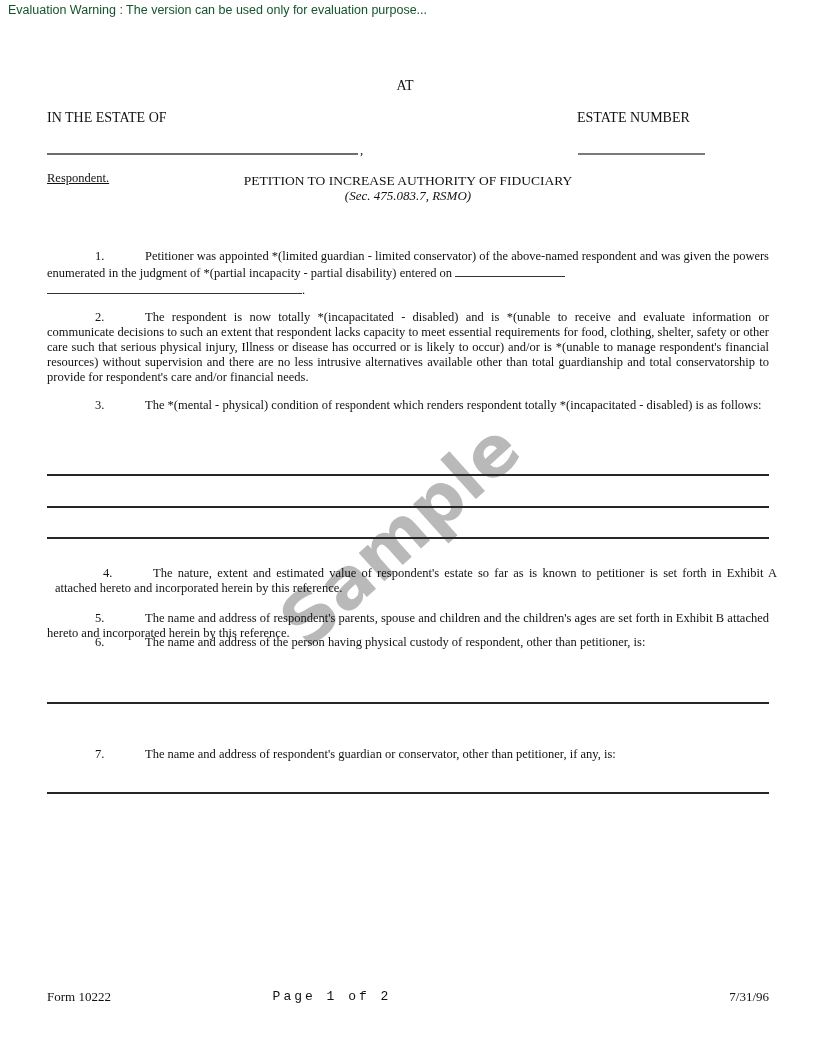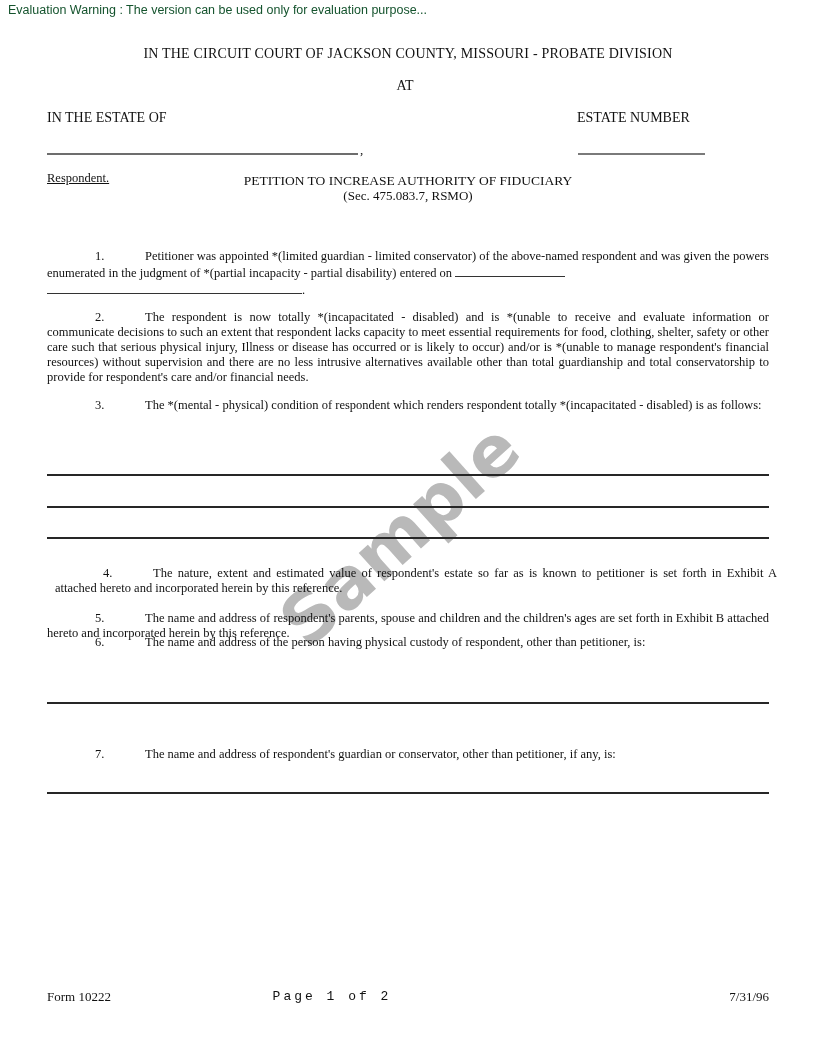--- a/index.html
+++ b/index.html
@@ -50,21 +50,21 @@
   .estate-of { position: absolute; left: 47px; }
   .estate-num { position: absolute; left: 577px; }
 
   .blank-row { top: 140px; left: 0; width: 816px; height: 16px; font-size: 13px; }
   .name-blank { position: absolute; left: 47px; width: 311px; height: 13px; border-bottom: 2px solid #6d6d6d; }
   .name-comma { position: absolute; left: 360px; top: 2px; }
   .number-blank { position: absolute; left: 578px; width: 127px; height: 13px; border-bottom: 2px solid #7a7a7a; }
 
   .respondent { top: 171px; left: 47px; font-size: 12.5px; text-decoration: underline; }
   .pt-main { top: 173px; font-size: 13.5px; text-align: center; }
-  .pt-sub { top: 188px; font-size: 13px; }
+  .pt-sub { top: 188px; font-size: 13px; font-style: italic; }
 
   .para {
     position: absolute;
     left: 47px;
     width: 722px;
     font-size: 12.5px;
     line-height: 15px;
     text-align: justify;
     text-indent: 48px;
   }
@@ -102,21 +102,20 @@
 <body>
 
 <div class="page">
 
   <div class="watermark">Sample</div>
 
   <div class="content-layer">
 
     <div class="warning">Evaluation Warning : The version can be used only for evaluation purpose...</div>
 
-    <div class="abs center court-title">IN THE CIRCUIT COURT OF JACKSON COUNTY, MISSOURI - PROBATE DIVISION</div>
 
     <div class="abs center at-row">
       <span>AT</span><span class="at-blank"></span>
     </div>
 
     <div class="abs estate-row">
       <span class="estate-of">IN THE ESTATE OF</span>
       <span class="estate-num">ESTATE NUMBER</span>
     </div>
 

